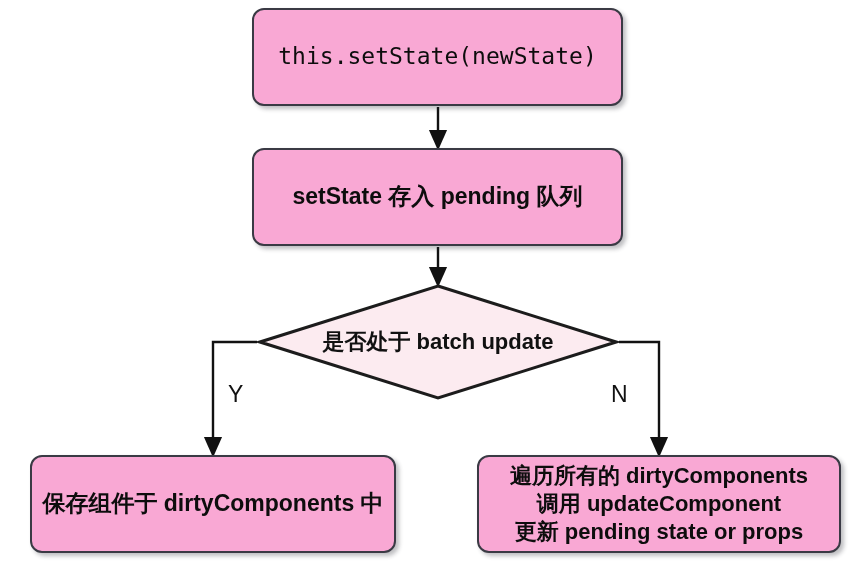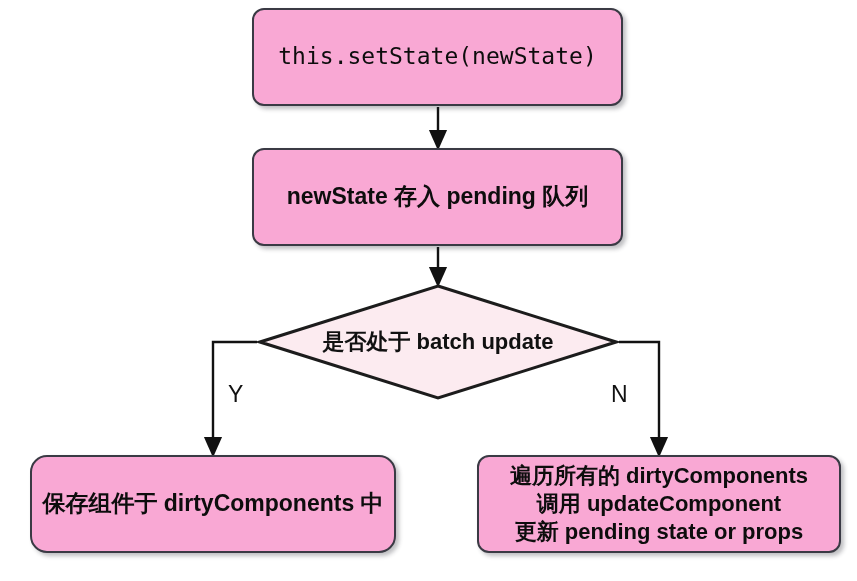--- a/index.html
+++ b/index.html
@@ -64,21 +64,20 @@
   }
   #node-pending .label {
     font-size: 23px;
     font-weight: bold;
   }
   #node-dirty {
     left: 30px;
     top: 455px;
     width: 366px;
     height: 98px;
-    border-radius: 17px;
   }
   #node-dirty .label {
     font-size: 23px;
     font-weight: bold;
   }
   #node-traverse {
     left: 477px;
     top: 455px;
     width: 364px;
     height: 98px;
@@ -157,21 +156,21 @@
     <g>
       <path d="M619,342 L659,342 L659,447" fill="none" stroke="#111111" stroke-width="2.4" marker-end="url(#arrowhead)"></path>
     </g>
   </svg>
 
   <div class="node node-box" id="node-setstate">
     <span class="label">this.setState(newState)</span>
   </div>
 
   <div class="node node-box" id="node-pending">
-    <span class="label">newState 存入 pending 队列</span>
+    <span class="label">setState 存入 pending 队列</span>
   </div>
 
   <div class="node" id="node-decision">
     <svg viewBox="0 0 362 118" preserveAspectRatio="none">
       <polygon points="181,3 359,59 181,115 3,59" fill="#fcebf0" stroke="#1c1c1c" stroke-width="3" stroke-linejoin="miter"></polygon>
     </svg>
     <span class="diamond-text">是否处于 batch update</span>
   </div>
 
   <span class="edge-label" id="edge-label-yes">Y</span>

